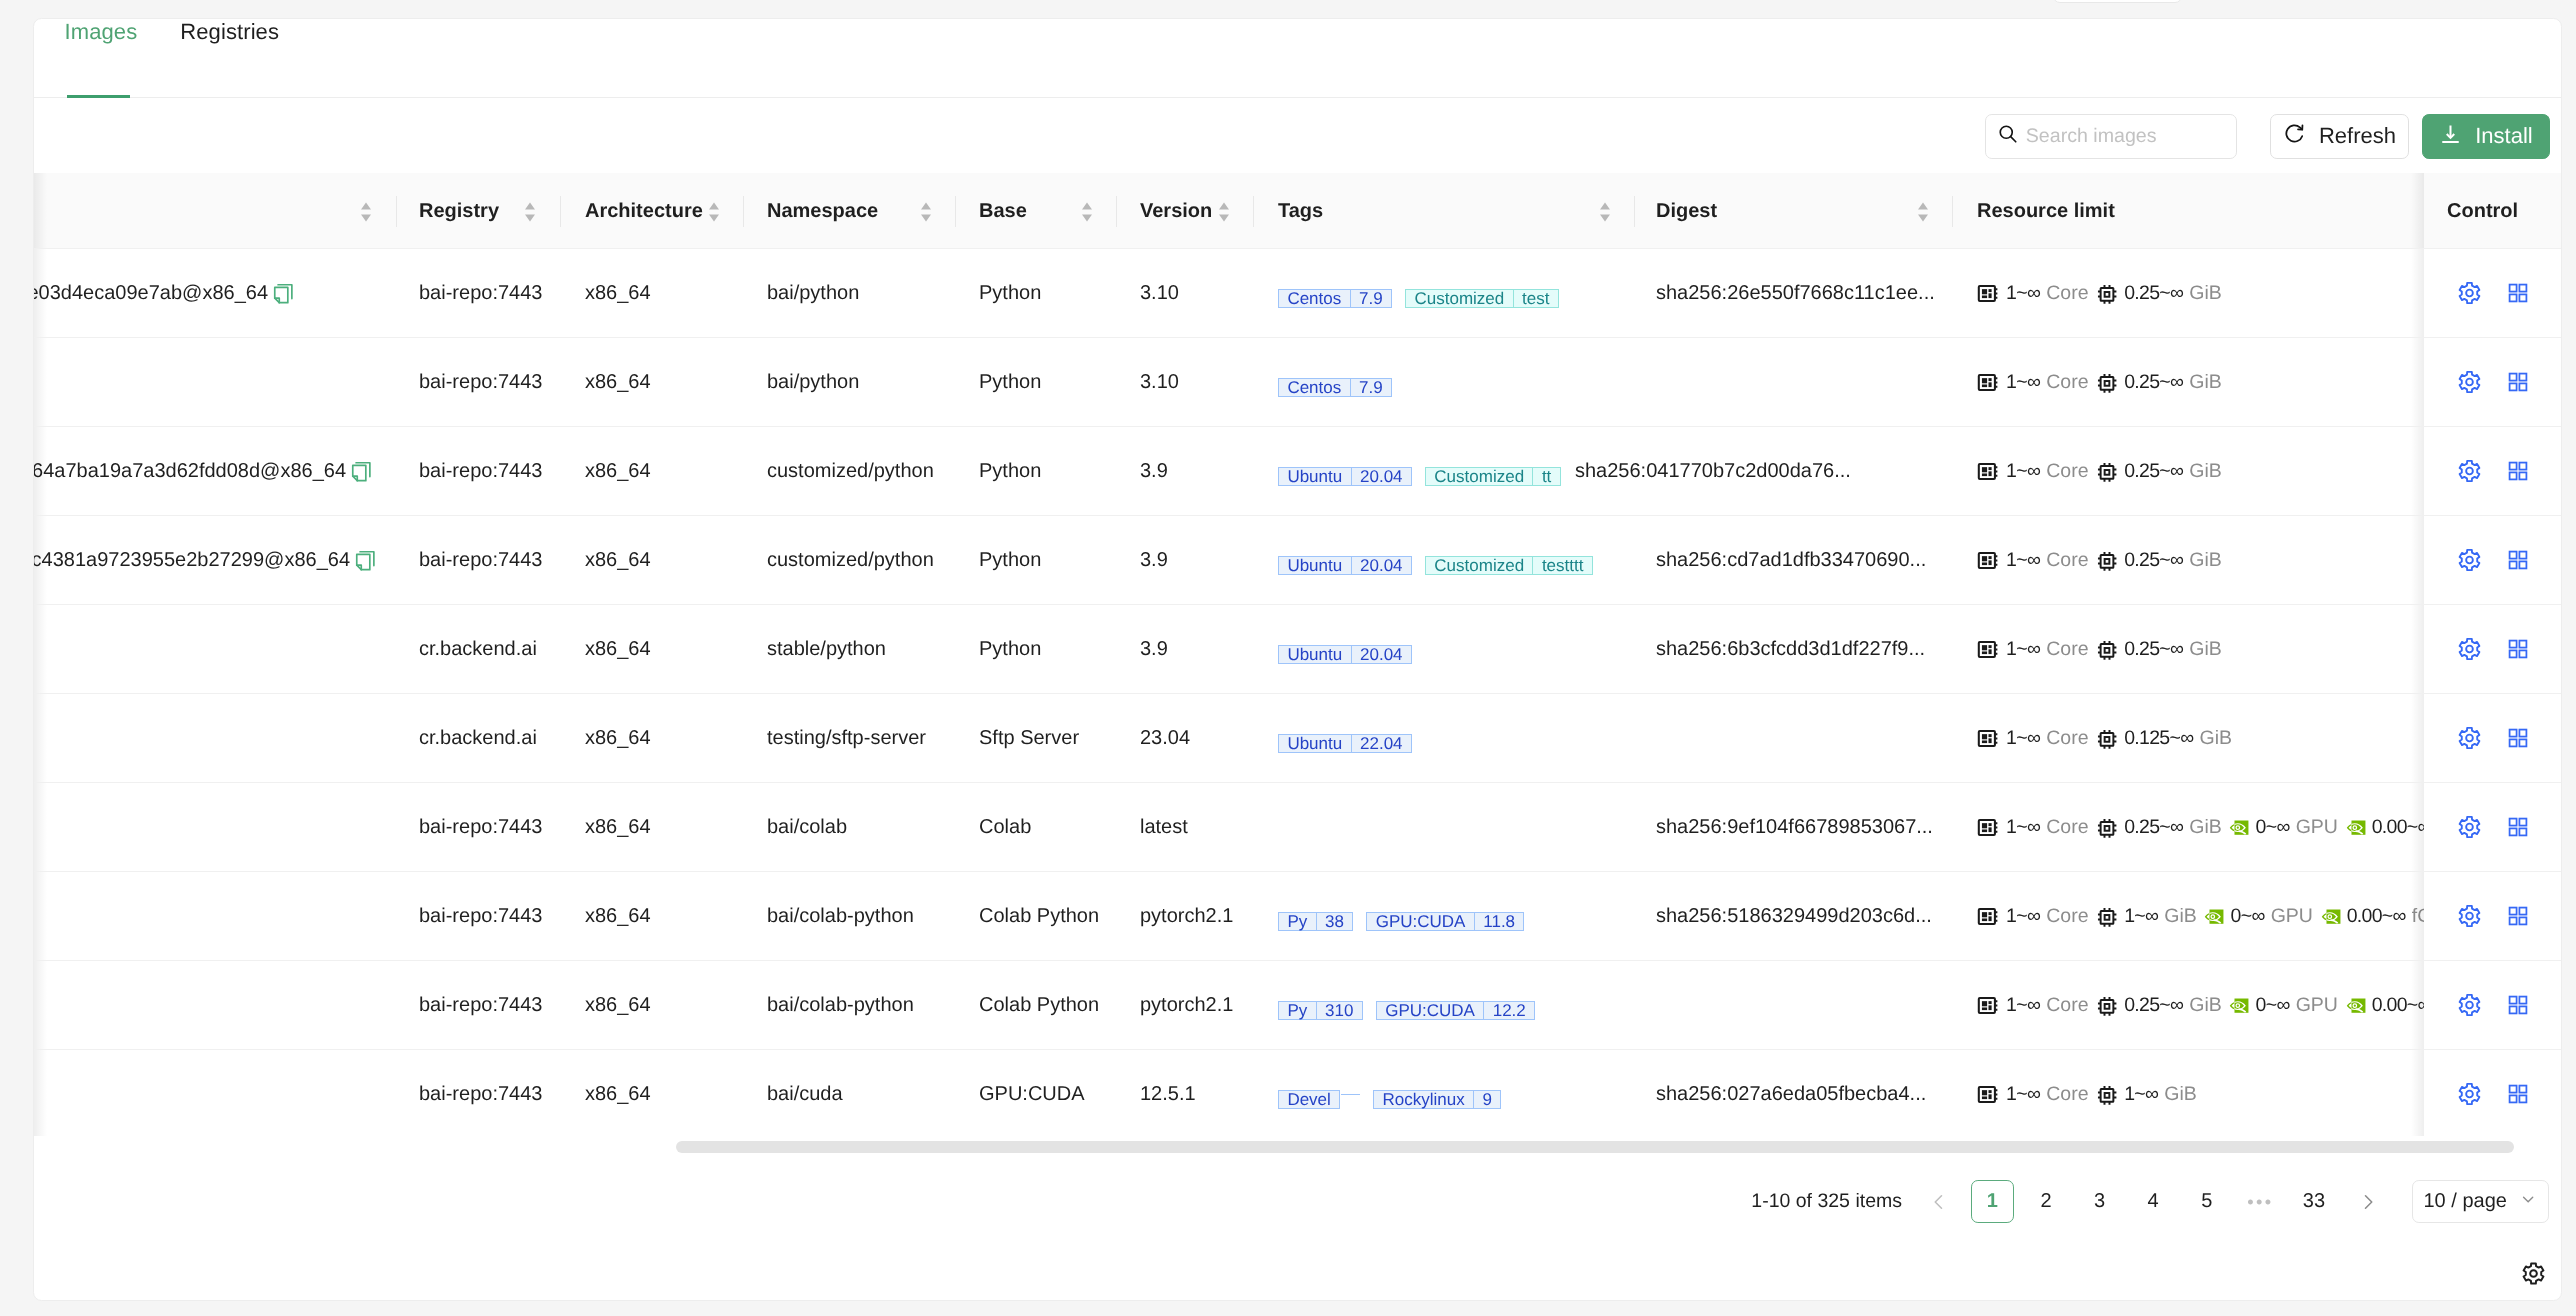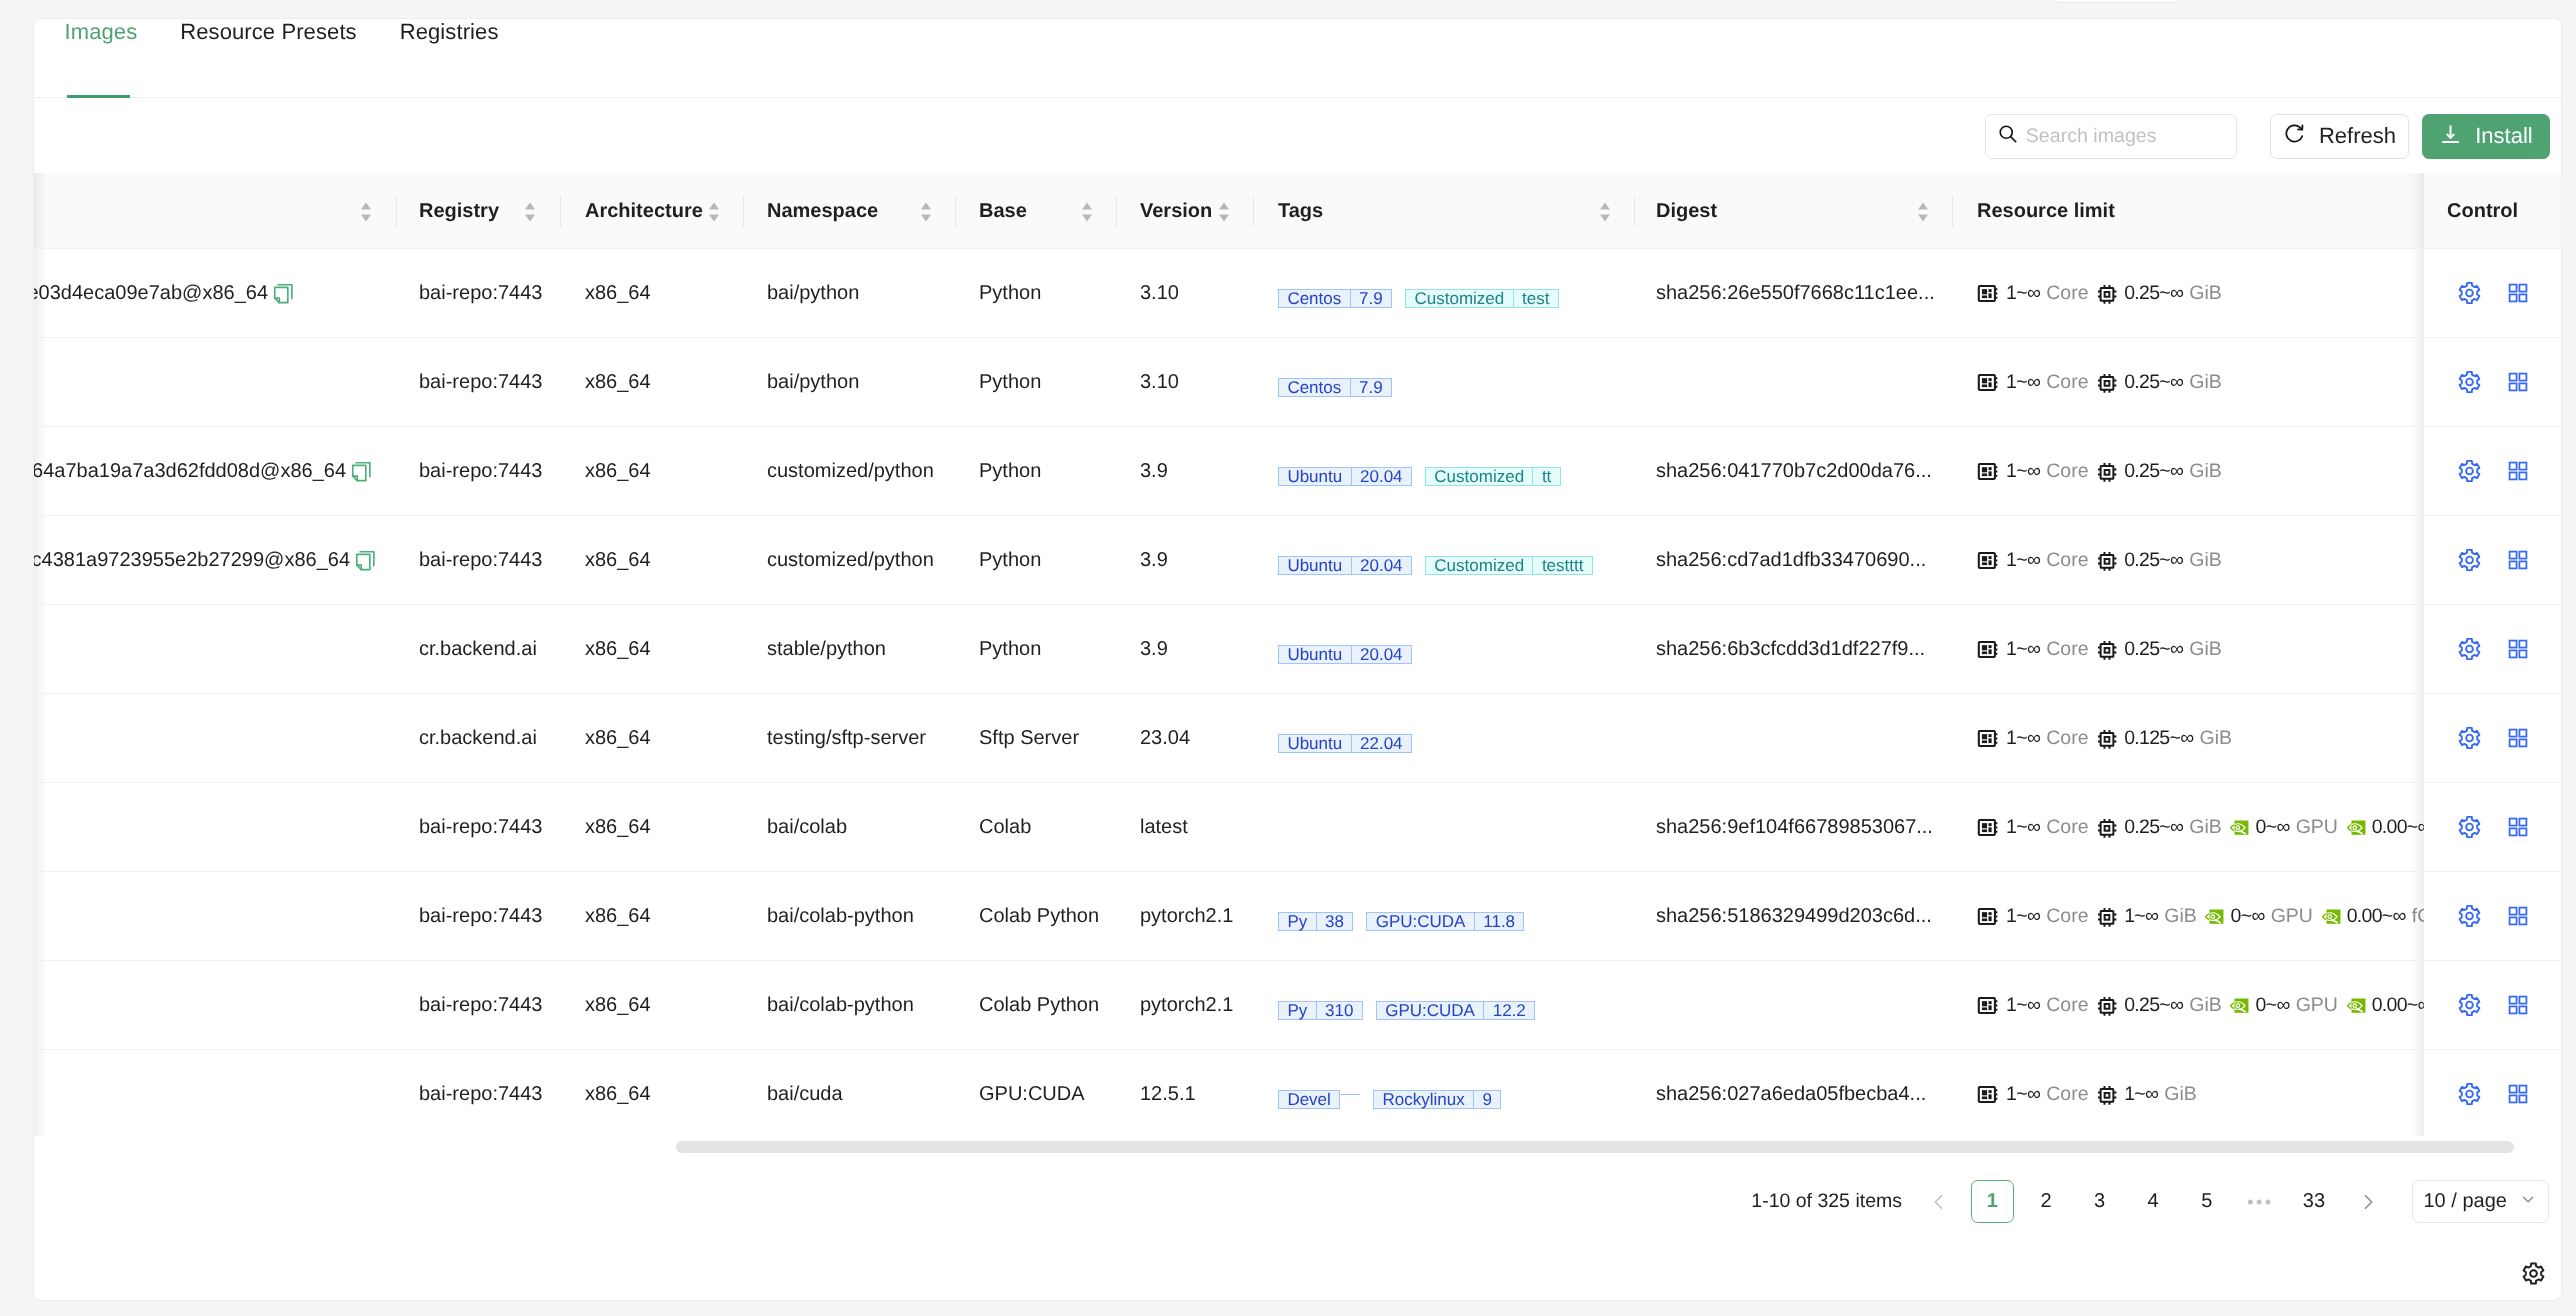--- a/index.html
+++ b/index.html
@@ -79,23 +79,20 @@
 <body>
 
 <div class="top-stub"></div>
 
 <div class="card">
 
   <div class="tabbar">
     <div class="tabs">
       <div class="tab active">
           <span>Images</span>
-        </div>
-      <div class="tab">
-          <span>Resource Presets</span>
         </div>
       <div class="tab">
           <span>Registries</span>
         </div>
     </div>
   </div>
 
   <div class="toolbar">
     <div class="search-box" title="Search images">
       <span class="ico">
@@ -397,21 +394,21 @@
               <div class="tag blue">
                 <span class="seg">Ubuntu</span>
                 <span class="seg">20.04</span>
               </div>
               <div class="tag green">
                 <span class="seg">Customized</span>
                 <span class="seg">tt</span>
               </div>
             </div>
           </div>
-          <div class="cell" style="left:1622px">
+          <div class="cell" style="left:1541px">
             <span>sha256:041770b7c2d00da76...</span>
           </div>
           <div class="cell" style="left:1943px;width:473px">
             <div class="res">
               <div class="item">
                 <span style="display:flex">
                   <svg width="23" height="23" viewBox="0 0 28 28" fill="none">
                     <rect x="2.2" y="4.8" width="19.6" height="18.4" rx="1.2" stroke="#1a1a1a" stroke-width="2.5"></rect>
                     <rect x="6.0" y="8.7" width="6.3" height="6.3" fill="#1a1a1a"></rect>
                     <rect x="14.0" y="8.7" width="3.8" height="3.6" fill="#1a1a1a"></rect>

